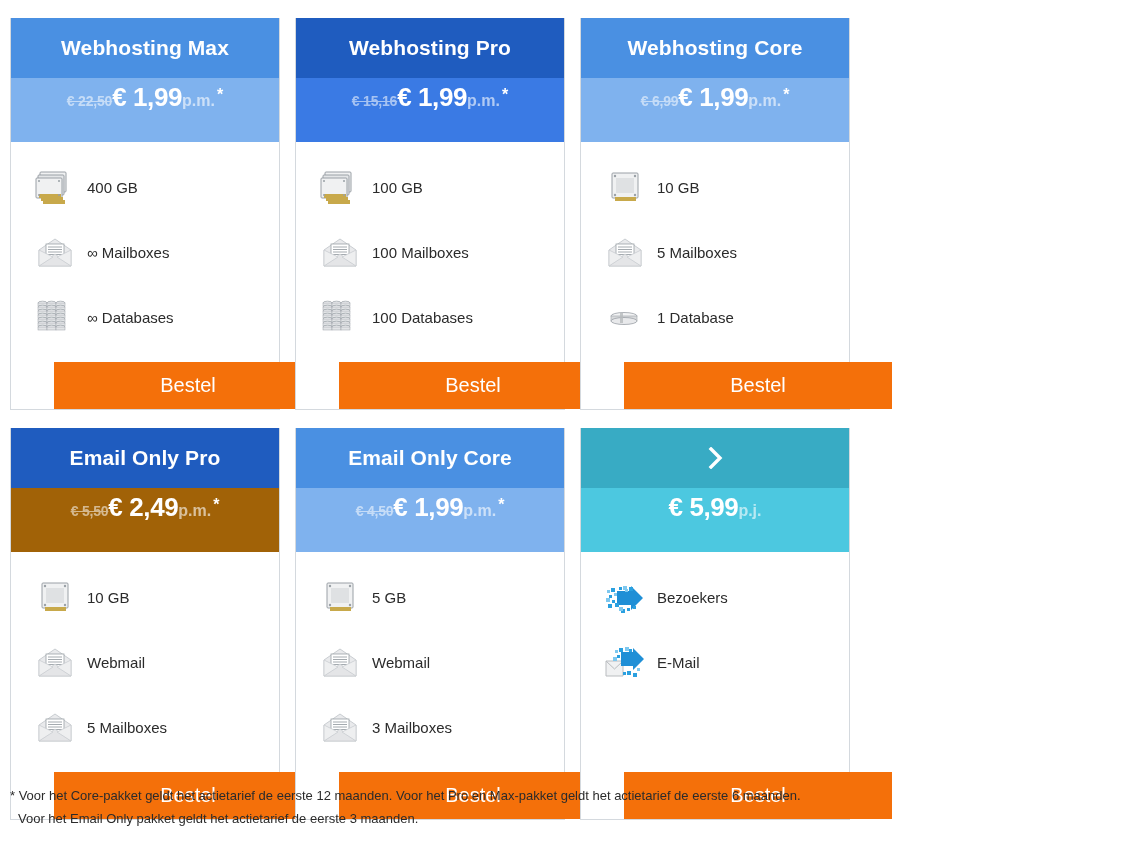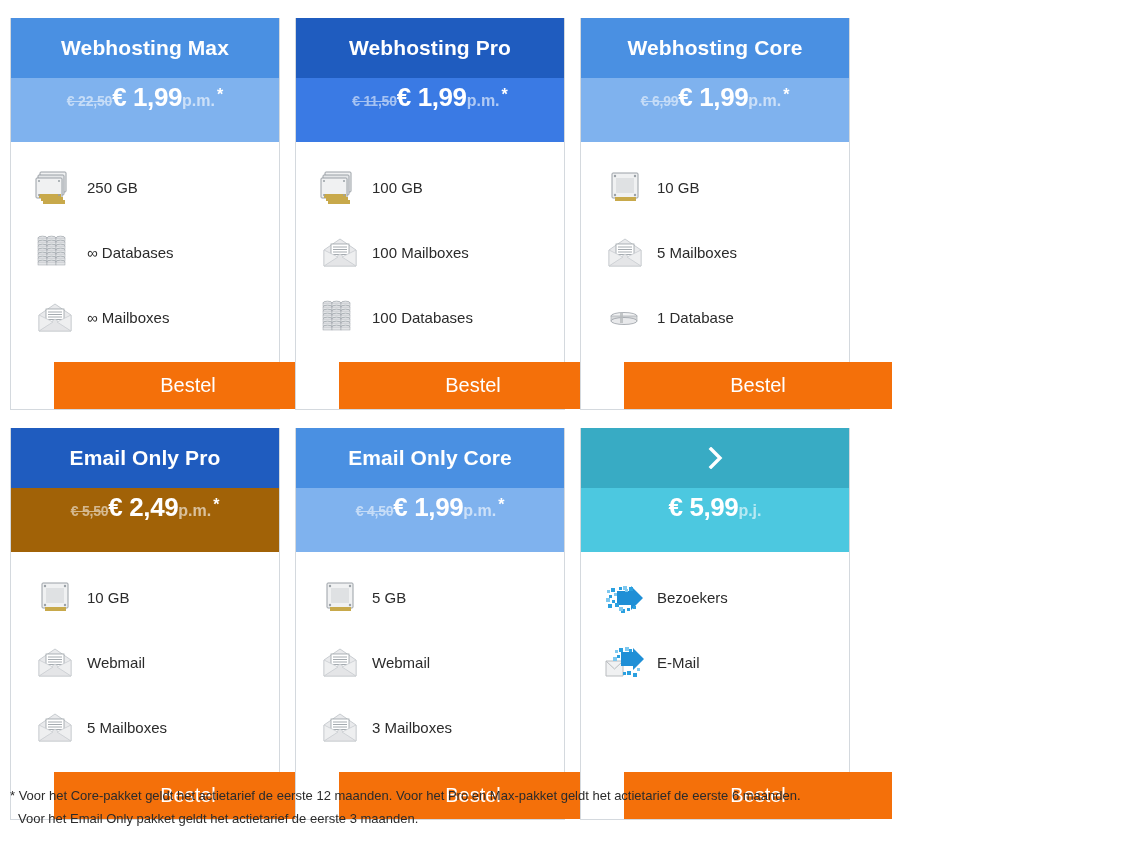--- a/index.html
+++ b/index.html
@@ -156,21 +156,39 @@
         <rect x="5" y="26" width="22" height="4" fill="#c8a94b"></rect>
         <rect x="7" y="29" width="22" height="4" fill="#c8a94b"></rect>
         <rect x="9" y="32" width="22" height="4" fill="#c8a94b"></rect>
         <circle cx="5" cy="13" r="1" fill="#9aa0a6"></circle>
                   <circle cx="25" cy="13" r="1" fill="#9aa0a6"></circle>
         <circle cx="5" cy="27" r="1" fill="#9aa0a6"></circle>
                   <circle cx="25" cy="27" r="1" fill="#9aa0a6"></circle>
       </g>
               </svg>
             </span>
-        <span class="feature-label">250 GB</span>
+        <span class="feature-label">400 GB</span>
+      </div>
+          <div class="feature">
+        <span class="feature-icon">
+              <svg width="40" height="34" viewBox="0 0 40 34">
+      <path d="M4 14 L20 3 L36 14 L36 30 L4 30 Z" fill="#e9eaec" stroke="#c9cdd1" stroke-width="1"></path>
+      <rect x="11" y="8" width="18" height="13" fill="#ffffff" stroke="#9aa0a6" stroke-width="0.8"></rect>
+      <g stroke="#9aa0a6" stroke-width="0.9">
+        <line x1="13" y1="11" x2="27" y2="11"></line>
+                  <line x1="13" y1="13.5" x2="27" y2="13.5"></line>
+        <line x1="13" y1="16" x2="27" y2="16"></line>
+                  <line x1="13" y1="18.5" x2="27" y2="18.5"></line>
+      </g>
+      <path d="M4 30 L20 18 L36 30 Z" fill="#e4e5e7" stroke="#c9cdd1" stroke-width="0.8"></path>
+      <path d="M4 14 L4 30 L18 21 Z" fill="#eeeff0" stroke="#c9cdd1" stroke-width="0.8"></path>
+      <path d="M36 14 L36 30 L22 21 Z" fill="#eeeff0" stroke="#c9cdd1" stroke-width="0.8"></path>
+    </svg>
+            </span>
+        <span class="feature-label">∞ Mailboxes</span>
       </div>
           <div class="feature">
         <span class="feature-icon">
               <svg width="42" height="40" viewBox="0 0 42 40">
                 <g>
                   <ellipse cx="8.5" cy="5" rx="4.5" ry="1.8" fill="#f2f3f4" stroke="#9aa0a6" stroke-width="0.7"></ellipse>
                   <rect x="4" y="5" width="9" height="3" fill="#e3e5e7" stroke="#9aa0a6" stroke-width="0.5"></rect>
                   <ellipse cx="8.5" cy="9" rx="4.5" ry="1.8" fill="#f2f3f4" stroke="#9aa0a6" stroke-width="0.7"></ellipse>
                   <rect x="4" y="9" width="9" height="3" fill="#e3e5e7" stroke="#9aa0a6" stroke-width="0.5"></rect>
                   <ellipse cx="8.5" cy="13" rx="4.5" ry="1.8" fill="#f2f3f4" stroke="#9aa0a6" stroke-width="0.7"></ellipse>
@@ -209,47 +227,29 @@
                   <rect x="22" y="21" width="9" height="3" fill="#e3e5e7" stroke="#9aa0a6" stroke-width="0.5"></rect>
                   <ellipse cx="26.5" cy="25" rx="4.5" ry="1.8" fill="#f2f3f4" stroke="#9aa0a6" stroke-width="0.7"></ellipse>
                   <rect x="22" y="25" width="9" height="3" fill="#e3e5e7" stroke="#9aa0a6" stroke-width="0.5"></rect>
                   <ellipse cx="26.5" cy="29" rx="4.5" ry="1.8" fill="#f2f3f4" stroke="#9aa0a6" stroke-width="0.7"></ellipse>
                   <rect x="22" y="29" width="9" height="3" fill="#e3e5e7" stroke="#9aa0a6" stroke-width="0.5"></rect>
                 </g>
               </svg>
             </span>
         <span class="feature-label">∞ Databases</span>
       </div>
-          <div class="feature">
-        <span class="feature-icon">
-              <svg width="40" height="34" viewBox="0 0 40 34">
-      <path d="M4 14 L20 3 L36 14 L36 30 L4 30 Z" fill="#e9eaec" stroke="#c9cdd1" stroke-width="1"></path>
-      <rect x="11" y="8" width="18" height="13" fill="#ffffff" stroke="#9aa0a6" stroke-width="0.8"></rect>
-      <g stroke="#9aa0a6" stroke-width="0.9">
-        <line x1="13" y1="11" x2="27" y2="11"></line>
-                  <line x1="13" y1="13.5" x2="27" y2="13.5"></line>
-        <line x1="13" y1="16" x2="27" y2="16"></line>
-                  <line x1="13" y1="18.5" x2="27" y2="18.5"></line>
-      </g>
-      <path d="M4 30 L20 18 L36 30 Z" fill="#e4e5e7" stroke="#c9cdd1" stroke-width="0.8"></path>
-      <path d="M4 14 L4 30 L18 21 Z" fill="#eeeff0" stroke="#c9cdd1" stroke-width="0.8"></path>
-      <path d="M36 14 L36 30 L22 21 Z" fill="#eeeff0" stroke="#c9cdd1" stroke-width="0.8"></path>
-    </svg>
-            </span>
-        <span class="feature-label">∞ Mailboxes</span>
-      </div>
         </div>
      <button class="order-btn">Bestel</button>
       </div>
       <div class="card">
         <div class="card-header" style="background:#1f5cbf">
        <span>Webhosting Pro</span>
      </div>
      <div class="card-price" style="background:#3a7ae4">
-       <span class="old-price">€ 11,50</span>
+       <span class="old-price">€ 15,16</span>
        <span class="new-price">€ 1,99</span>
        <span class="per">p.m.</span>
        <span class="asterisk">*</span>
      </div>
      <div class="features">
           <div class="feature">
         <span class="feature-icon">
               <svg width="42" height="40" viewBox="0 0 42 40">
       <g>
         <rect x="6" y="4" width="26" height="20" rx="1" fill="#f0f1f2" stroke="#9aa0a6" stroke-width="1"></rect>

